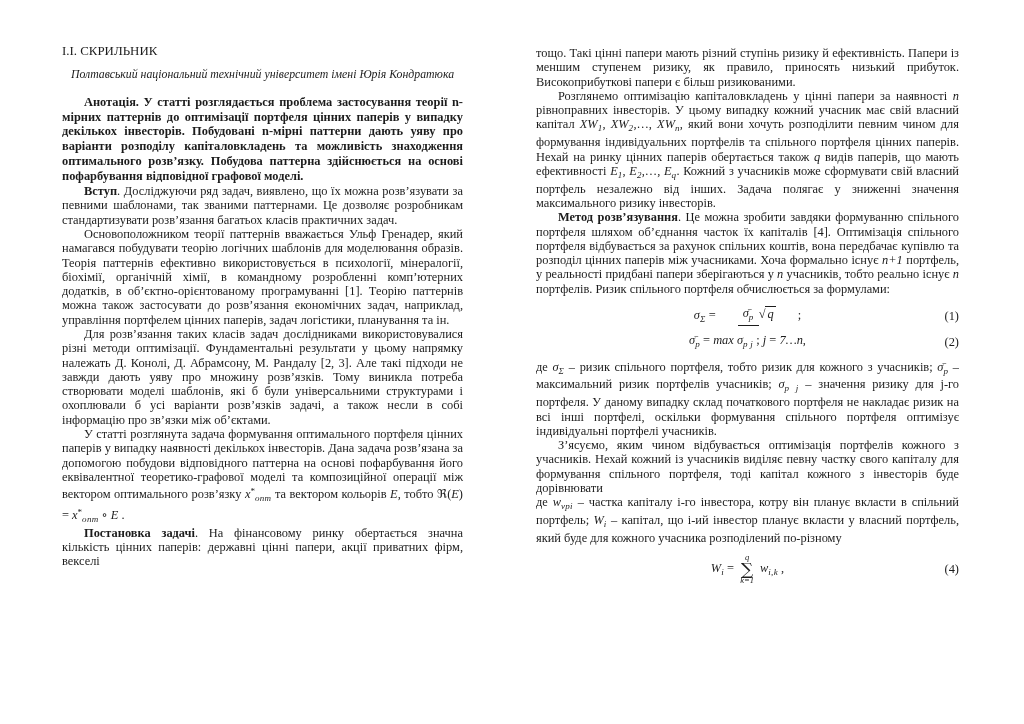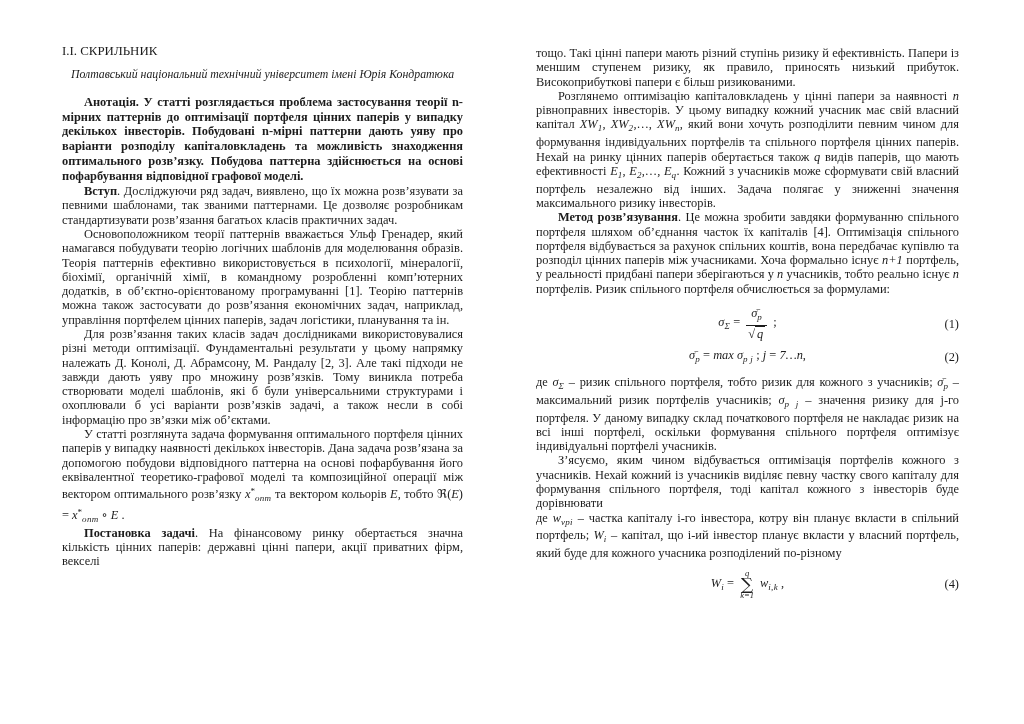--- a/index.html
+++ b/index.html
@@ -34,21 +34,21 @@
   .seg-rad{font-style:italic;border-top:1px solid #1c1c1c;padding:0 2px;}
 
   .eqrow{position:relative;text-indent:0;}
   .eq{display:block;text-align:center;text-indent:0;}
   .eqno{position:absolute;right:0;top:50%;transform:translateY(-50%);font-style:normal;}
   .eq-f1{margin:10px 0 7px 0;}
   .eq-f2{margin:3px 0 9px 0;}
   .eq-f3{margin:6px 0 5px 0;}
   .eq-f4{margin:8px 0 0 0;}
 
-  .frac{display:inline-flex;flex-direction:column;vertical-align:middle;text-align:center;margin:0 3px;justify-content:flex-end;}
+  .frac{display:inline-flex;flex-direction:row;vertical-align:middle;text-align:center;margin:0 19px;justify-content:flex-end;}
   .frac-top{border-bottom:1px solid #1c1c1c;padding:0 5px 1px 5px;display:block;}
   .frac-bot{padding-top:1px;display:block;}
 
   .sum{display:inline-flex;flex-direction:column;align-items:center;vertical-align:middle;line-height:1;margin:0 3px;}
   .sum-top,.sum-bot{font-size:8.5px;font-style:italic;}
   .sum-sym{font-size:17px;line-height:14px;font-family:"DejaVu Serif",serif;}
 </style>
 </head>
 <body>
 

